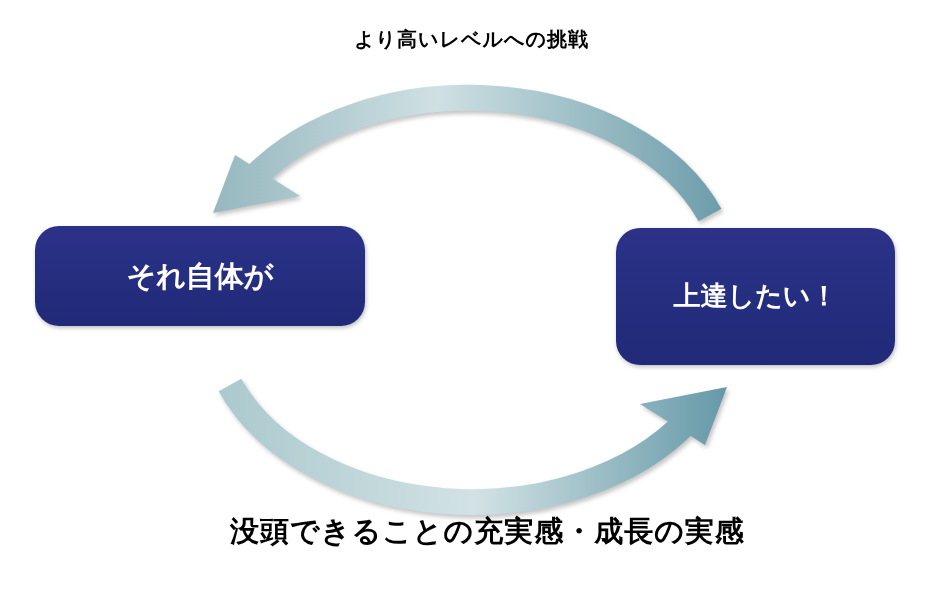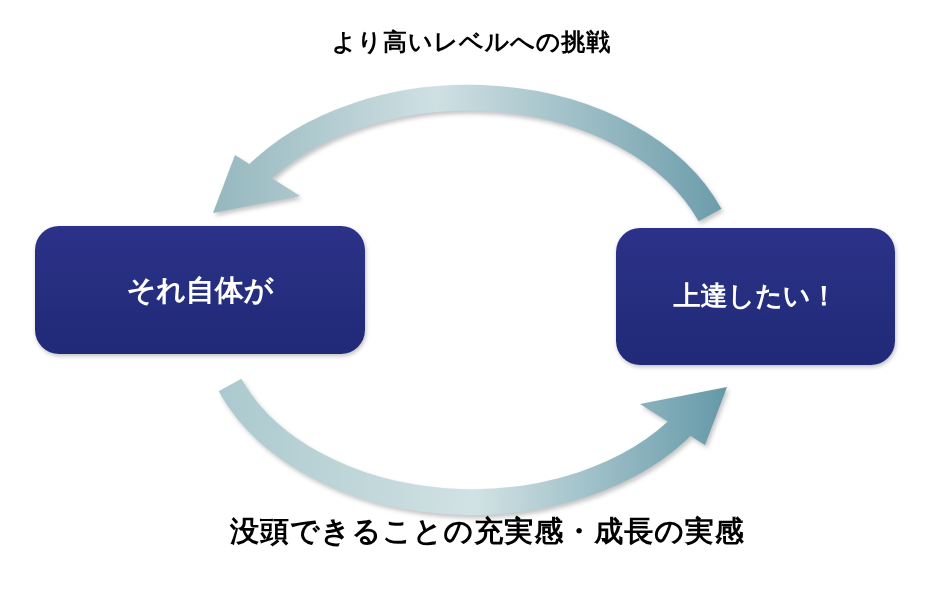--- a/index.html
+++ b/index.html
@@ -16,21 +16,21 @@
     height: 605px;
     background: #ffffff;
     overflow: hidden;
   }
   .title {
     position: absolute;
     left: 0;
     top: 26px;
     width: 100%;
     text-align: center;
-    font-size: 24px;
+    font-size: 20px;
     font-weight: bold;
     color: #000000;
     letter-spacing: 1px;
   }
   .bottom-caption {
     position: absolute;
     left: 16px;
     top: 512px;
     width: 100%;
     text-align: center;
@@ -50,21 +50,21 @@
     color: #ffffff;
     font-weight: bold;
     text-align: center;
     border-radius: 24px;
     box-shadow: 1px 2px 4px rgba(0,0,0,0.25);
   }
   .node-left {
     left: 35px;
     top: 226px;
     width: 330px;
-    height: 128px;
+    height: 100px;
     font-size: 29px;
     line-height: 42px;
   }
   .node-right {
     left: 616px;
     top: 228px;
     width: 279px;
     height: 137px;
     font-size: 27px;
     line-height: 41px;

